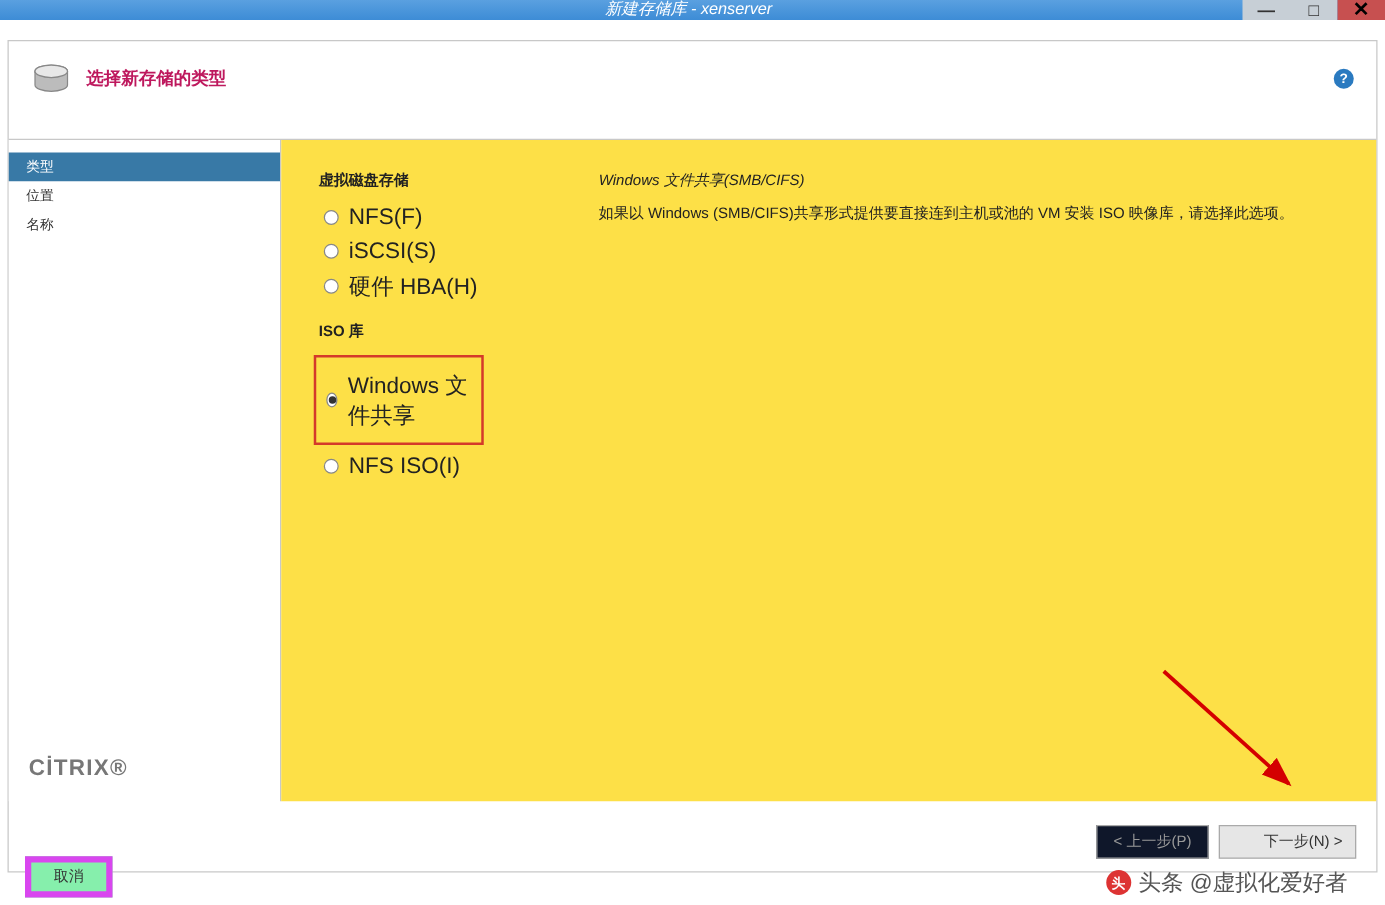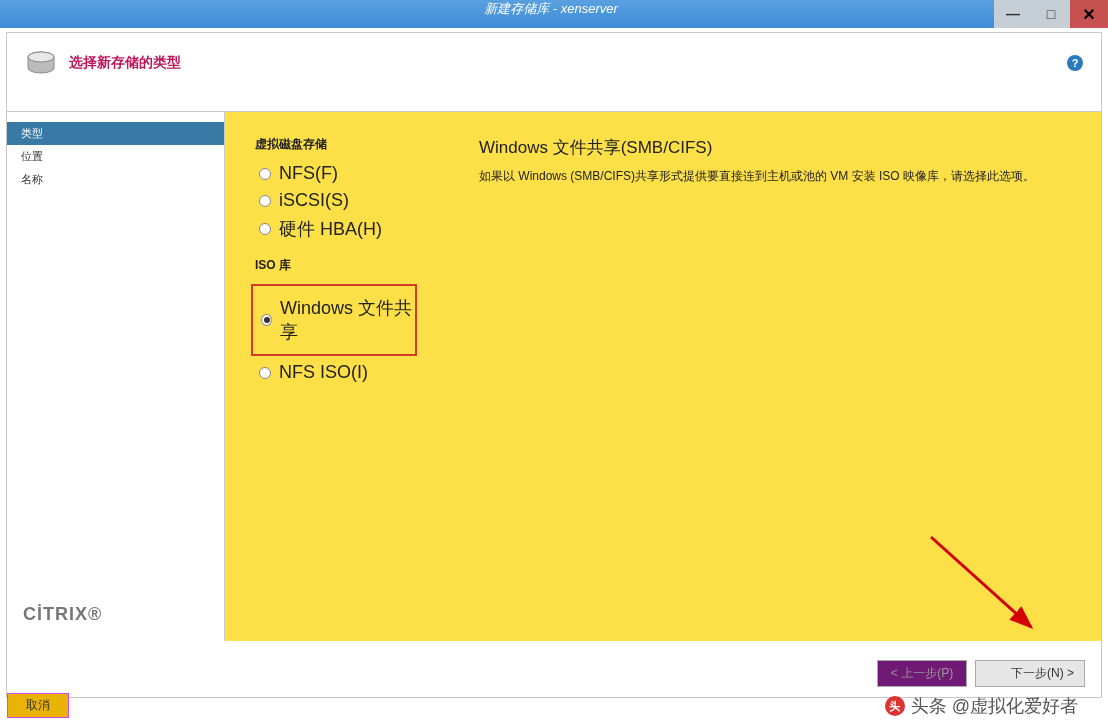--- a/index.html
+++ b/index.html
@@ -1,20 +1,20 @@
 <!DOCTYPE html>
 <html><head>
 <meta charset="utf-8">
 <style>
   * { box-sizing: border-box; }
   html, body { margin: 0; padding: 0; font-family: "Microsoft YaHei", Tahoma, sans-serif; font-size: 12px; color: #333; background: #fff; }
   body { width: 1108px; height: 724px; position: relative; overflow: hidden; }
 
   
-  .titlebar { height: 28px; background: linear-gradient(#5aa0e0, #3d8cd6); display: flex; align-items: flex-start; justify-content: space-between; padding-left: 8px; color: #fff; font-size: 13px; }
+  .titlebar { height: 16px; background: linear-gradient(#5aa0e0, #3d8cd6); display: flex; align-items: flex-end; justify-content: space-between; padding-left: 8px; color: #fff; font-size: 13px; }
   .titlebar .title-text { flex: 1; text-align: center; font-style: italic;}
   .win-controls { display: flex; height: 100%; }
   .win-btn { width: 38px; height: 100%; display: flex; align-items: center; justify-content: center; font-size: 14px; font-weight: bold; }
   .win-btn.min { background: #c7cfd6; color:#333; }
   .win-btn.max { background: #c7cfd6; color:#333; }
   .win-btn.close { background: #c75050; color:#000; font-size:16px; }
 
   
   .frame { position: absolute; left: 6px; right: 6px; top: 32px; bottom: 26px; background: #fff; border: 1px solid #c8c8c8; }
 
@@ -32,38 +32,38 @@
 
   .content { flex: 1; background: #fde047; position: relative; padding: 24px 30px; display:flex; }
   .col-left { width: 210px; }
   .col-right { flex: 1; padding-left: 14px; }
 
   .group-title { font-weight: bold; margin-bottom: 10px; font-size: 12px; color:#222;}
   .radio-row { display: flex; align-items: center; margin: 6px 0 6px 4px; font-size: 18px; color:#222;}
   .radio-dot { width:12px; height:12px; border:1px solid #888; border-radius:50%; margin-right:8px; display:inline-flex; align-items:center; justify-content:center; background:#fff;}
   .radio-dot.sel::after { content:""; width:6px; height:6px; border-radius:50%; background:#333; }
   .iso-group { margin-top: 16px; }
-  .highlight-box { border: 2px solid #d43a2a; padding: 4px 0 4px 0; margin-left:-4px; margin-top:4px; width:166px;}
+  .highlight-box { border: 2px solid #d43a2a; padding: 4px 0 4px 0; margin-left:-4px; margin-top:4px; width:136px;}
   .highlight-box .radio-row{ margin-left:8px;}
 
-  .desc-title { font-size: 17px; margin-bottom: 8px; color:#222;}
+  .desc-title { font-style: italic; font-size: 12px; margin-bottom: 8px; color:#222;}
   .desc-body { font-size: 12px; line-height: 1.5; color:#222;}
 
   
   .nav-bar { position: absolute; bottom: 10px; right: 16px; display:flex; gap:8px;}
-  .btn { border:1px solid #aaa; background:#701a75; padding: 4px 10px; font-size:12px; min-width:90px; text-align:center; }
+  .btn { border:1px solid #aaa; background:#0f172a; padding: 4px 10px; font-size:12px; min-width:90px; text-align:center; }
   .btn.disabled { color:#999; }
   .btn.next { background:#e6e6e6;padding-left:35px; }
 
   
   .citrix { position:absolute; left:16px; bottom:72px; font-family: Liberation Sans, sans-serif; font-size:18px; font-weight:bold; color:#777; letter-spacing:1px;}
   .citrix .dot{ color:#777;}
 
   
-  .cancel-btn { position:absolute; left:7px; bottom:6px; border:1px solid #d946ef; background:#eab308; padding:3px 18px; font-size:12px;}
+  .cancel-btn { position:absolute; left:20px; bottom:6px; border:5px solid #d946ef; background:#86efac; padding:3px 18px; font-size:12px;}
 
   
   .watermark { position:absolute; right: 30px; bottom: 6px; font-size: 18px; color:#555; display:flex; align-items:center; gap:6px; font-weight:500;}
   .watermark .logo { width:20px; height:20px; border-radius:50%; background:#d33; color:#fff; display:flex; align-items:center; justify-content:center; font-size:11px; font-weight:bold;}
 
   
   .arrow { position:absolute; right:50px; bottom:50px; width:130px; height:120px; pointer-events:none;}
 
 </style>
 </head>

